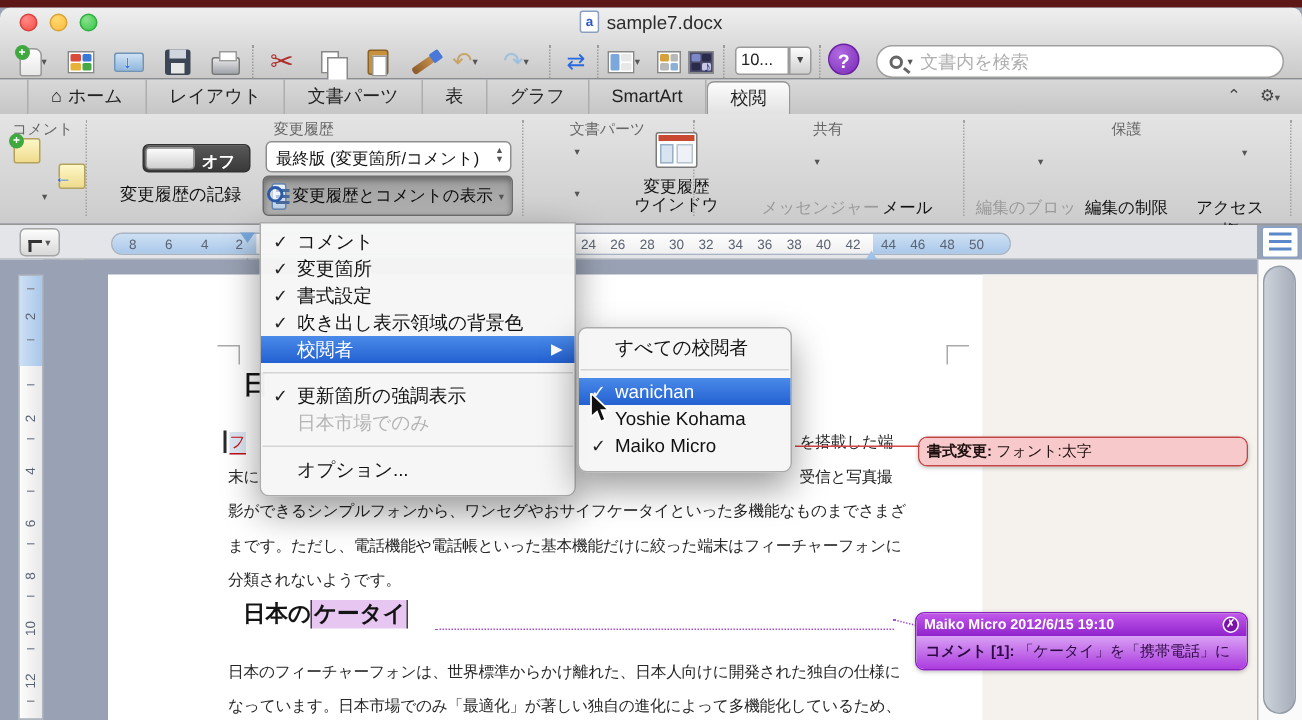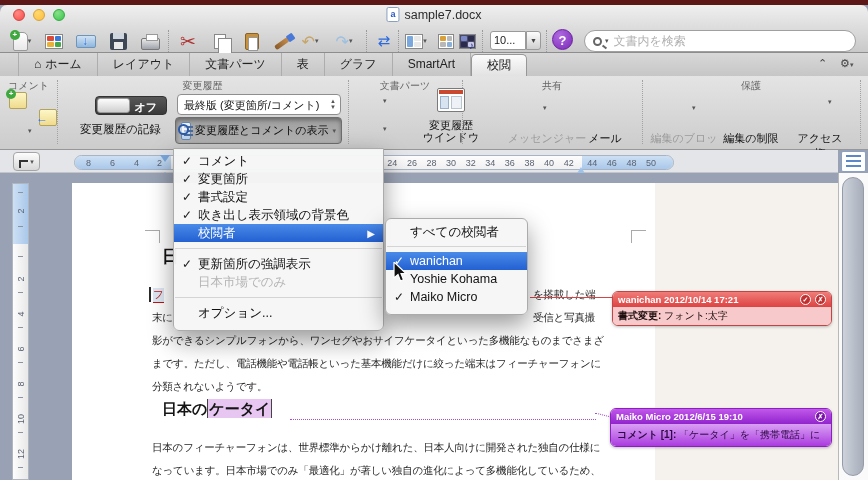--- a/index.html
+++ b/index.html
@@ -487,25 +487,20 @@
     <span>日本の</span><span class="hl">ケータイ</span>
   </div>
   <span class="abs bodytxt" style="left:152px;top:464px">なっています。日本市場でのみ「最適化」が著しい独自の進化によって多機能化しているため、</span>
   <span class="abs bodytxt" style="left:152px;top:441px">日本のフィーチャーフォンは、世界標準からかけ離れた、日本人向けに開発された独自の仕様に</span>
 
   <div class="abs conn-red"></div>
   <div class="abs conn-purple"></div>
   <div class="abs conn-purple2"></div>
 
   <div class="abs balloon bal-red">
-    <div class="hd">
-      <span>wanichan 2012/10/14 17:21</span>
-      <span class="balbtn" style="margin-left:auto;background:#c03030">✓</span>
-      <span class="balbtn" style="background:#c03030">✗</span>
-    </div>
     <div class="bd">
       <b>書式変更:</b><span> フォント:太字</span>
     </div>
   </div>
 
   <div class="abs balloon bal-purple">
     <div class="hd">
       <span>Maiko Micro 2012/6/15 19:10</span>
       <span class="balbtn" style="margin-left:auto;background:#7a14a8">✗</span>
     </div>

